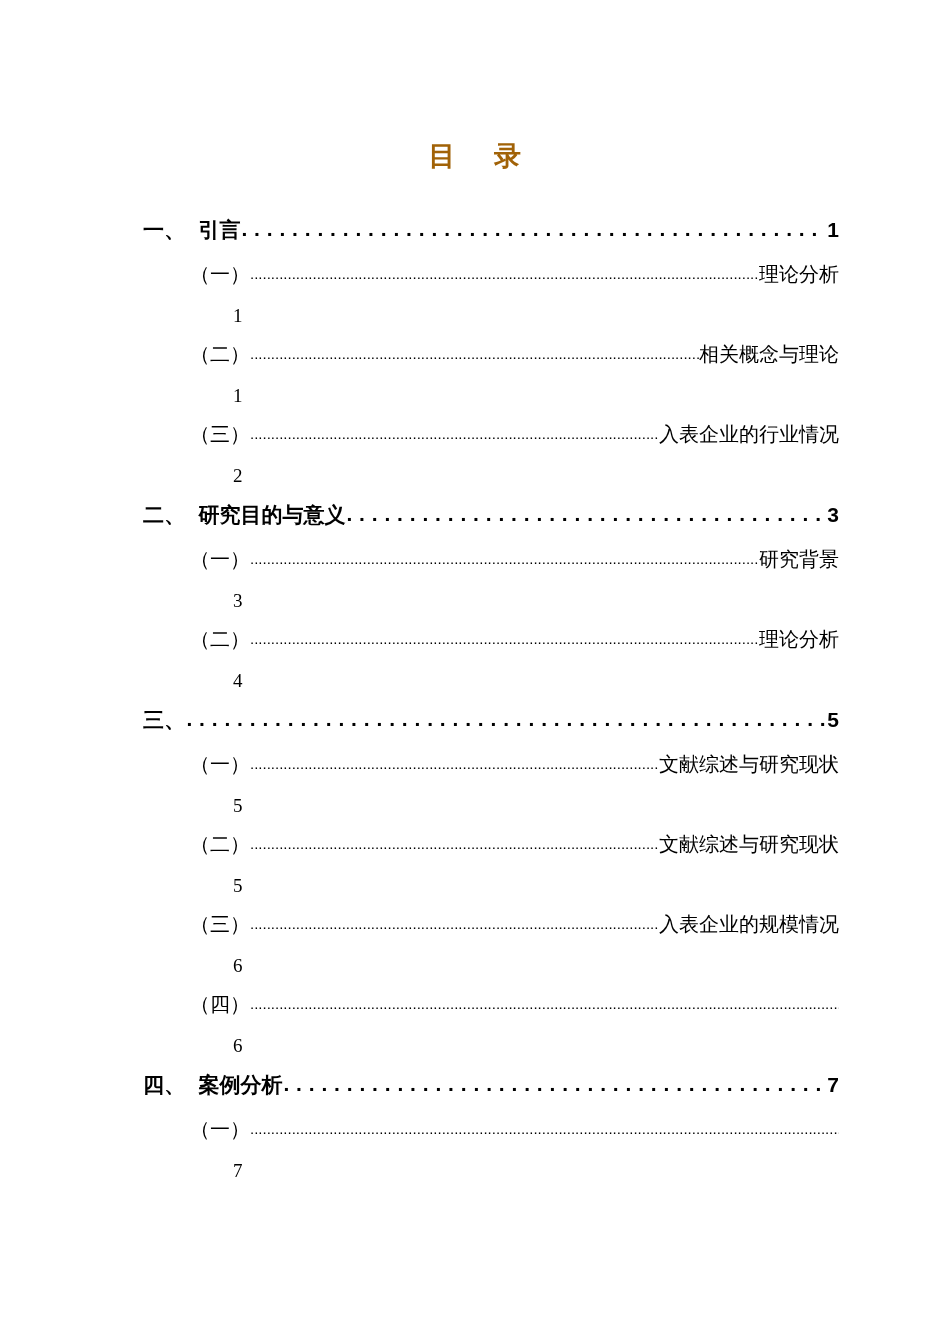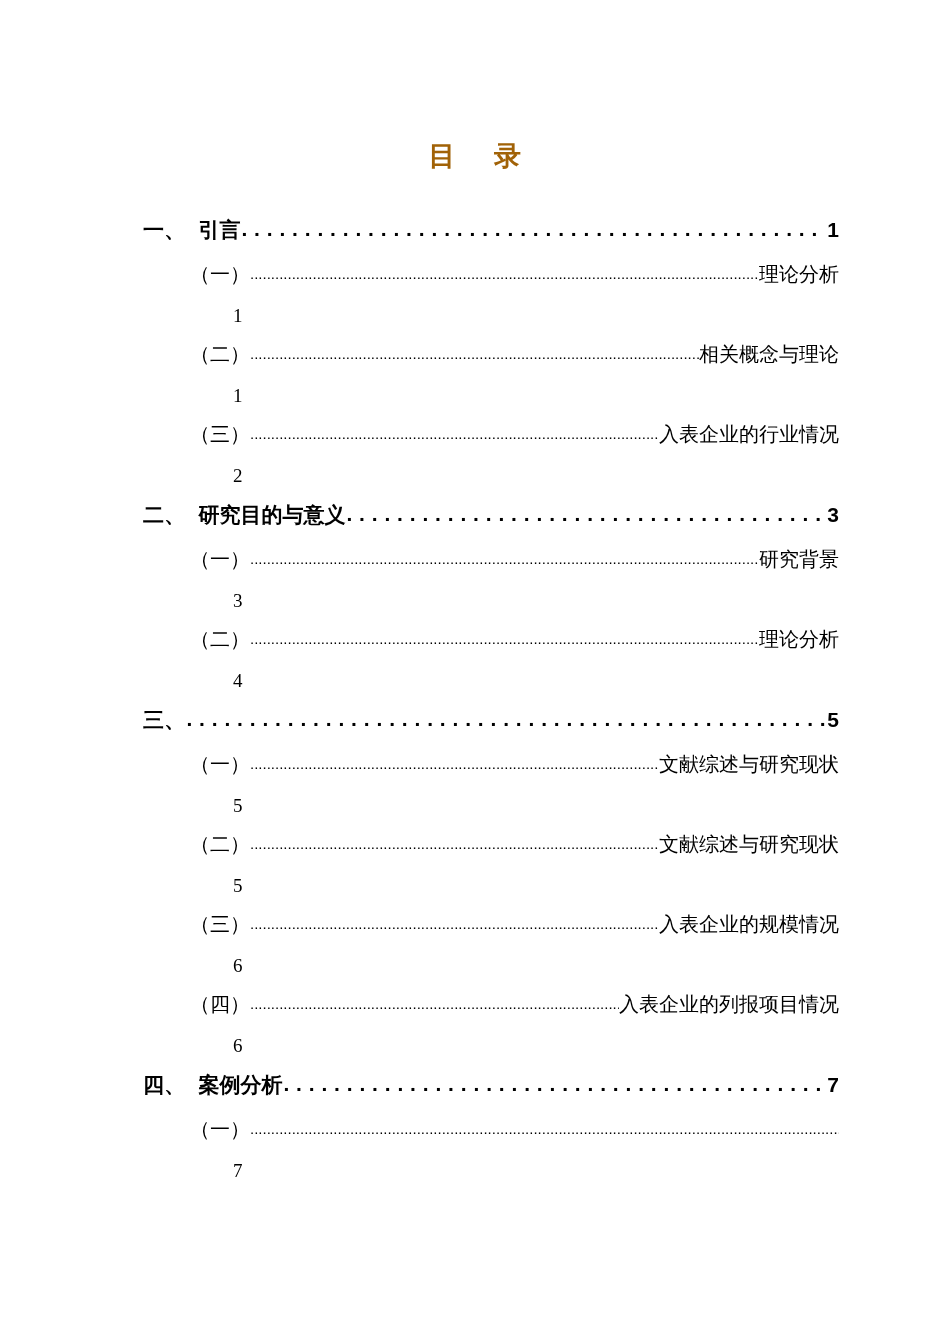--- a/index.html
+++ b/index.html
@@ -227,21 +227,20 @@
           <span class="num">（三）</span>
           <span class="leader"></span>
           <span class="label">入表企业的规模情况</span>
         </div>
         <div class="line-page">6</div>
       </div>
       <div class="row-l2">
         <div class="line-main">
           <span class="num">（四）</span>
           <span class="leader"></span>
-          <span class="label">入表企业的列报项目情况</span>
         </div>
         <div class="line-page">6</div>
       </div>
       <div class="row-l1">
         <span class="num">四、</span>
         <span class="label">案例分析</span>
         <span class="leader"></span>
         <span class="pageno">7</span>
       </div>
       <div class="row-l2">

